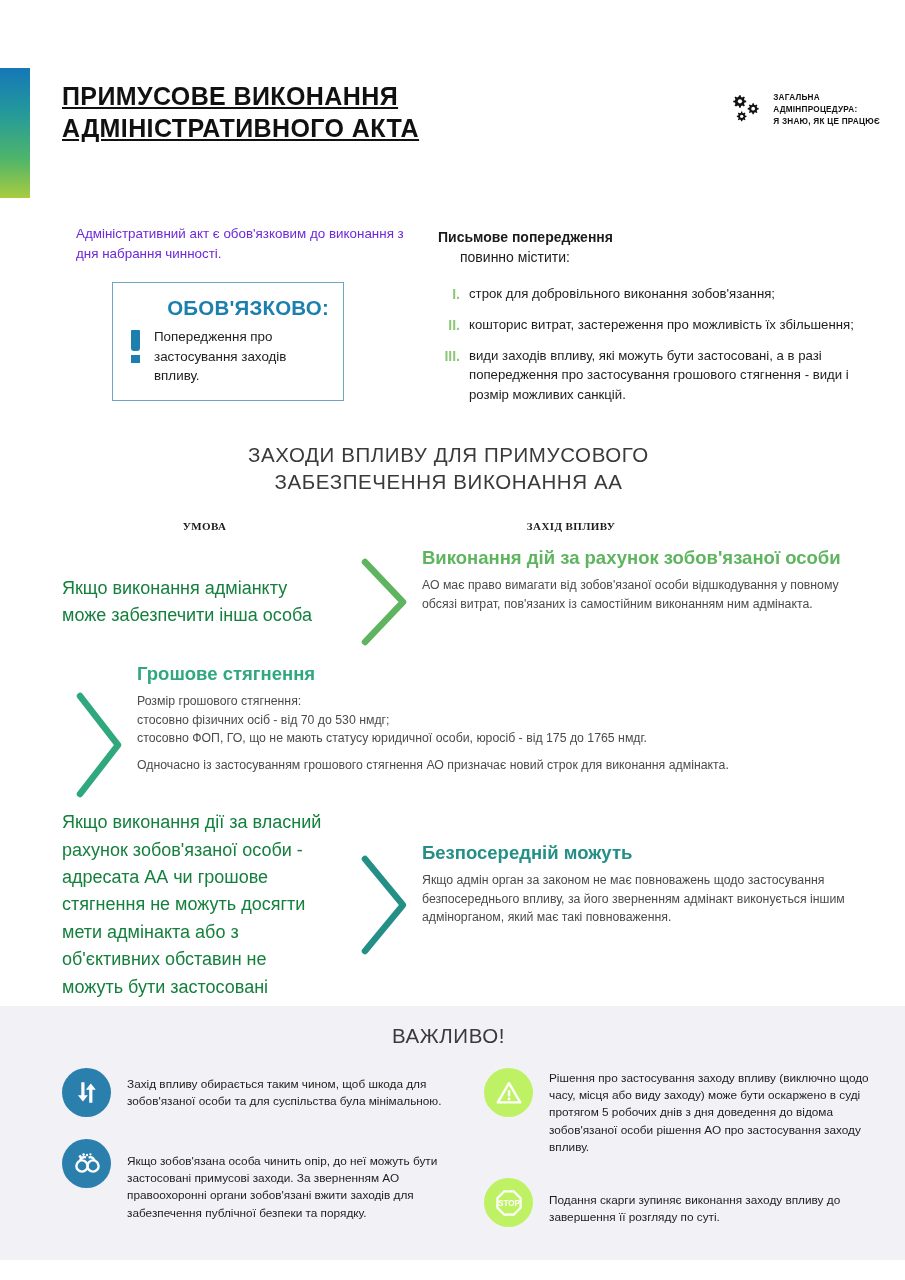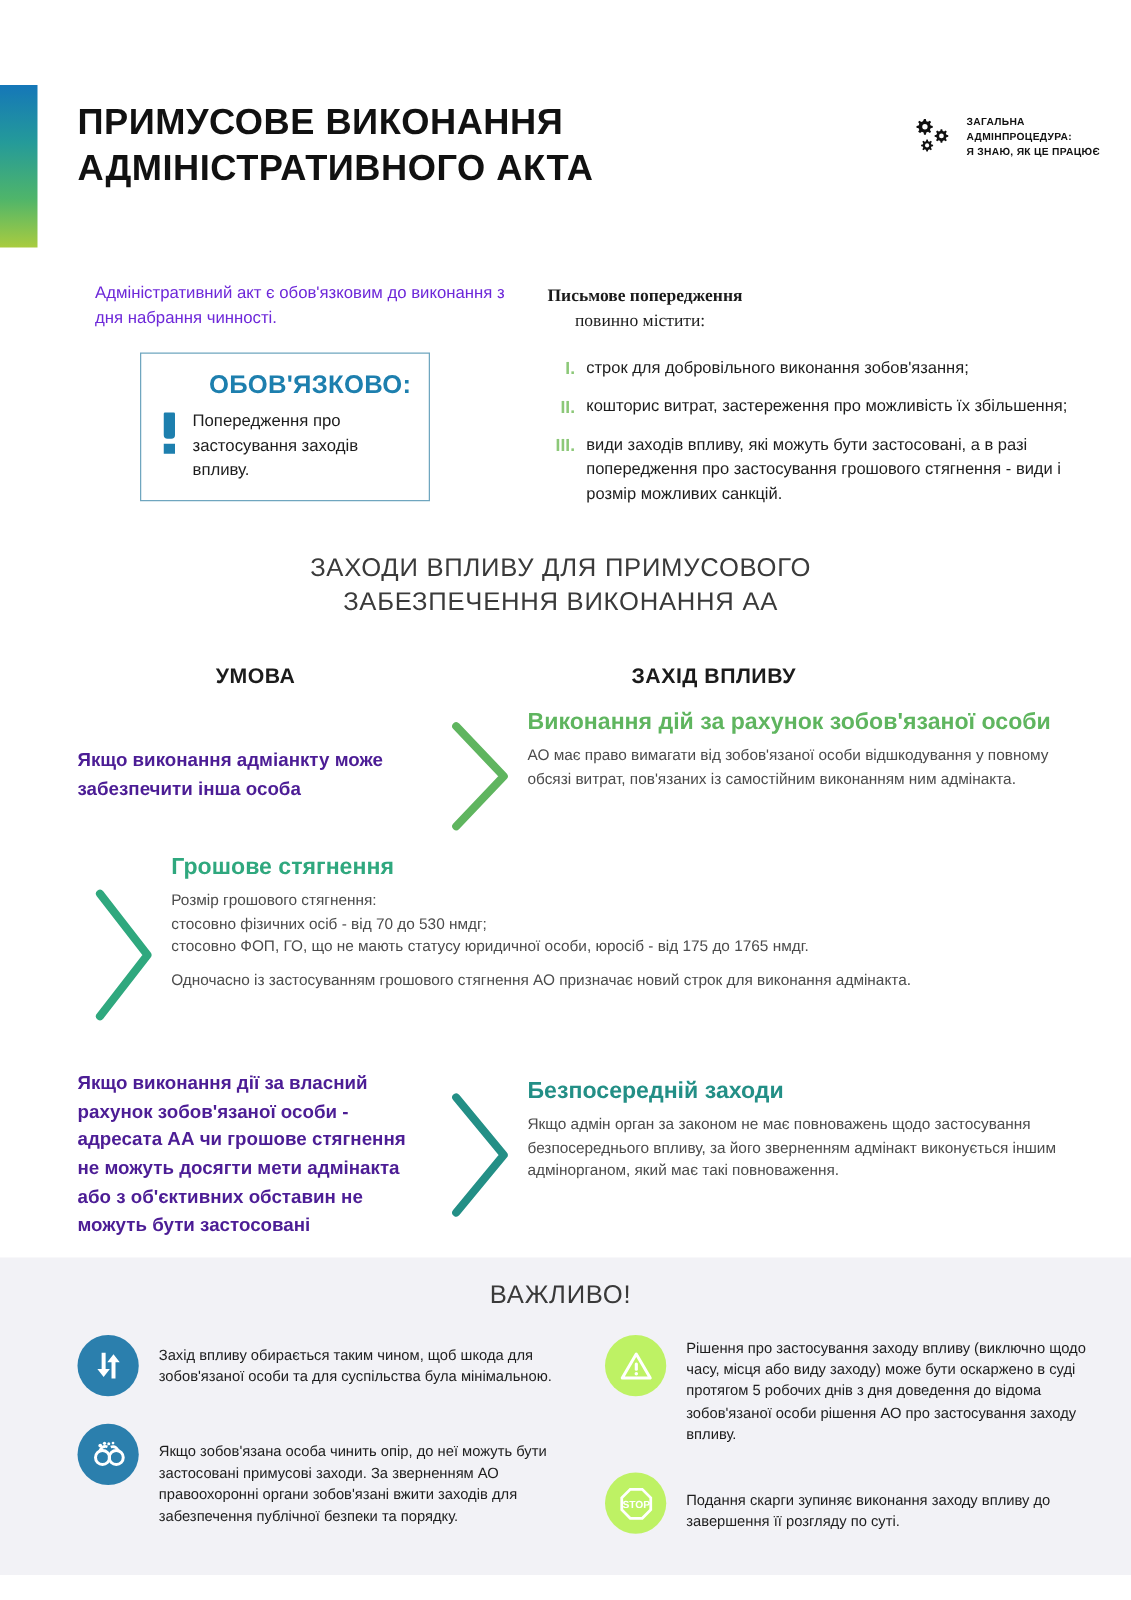--- a/index.html
+++ b/index.html
@@ -34,26 +34,27 @@
     width: 30px;
     height: 130px;
     background: linear-gradient(to bottom, #1577b8 0%, #249a9a 35%, #4fb56a 70%, #a9cc3f 100%);
   }
   .title-block {
     position: absolute;
     left: 62px;
     top: 12px;
   }
   .main-title {
-    font-size: 29px;
+    font-size: 25px;
     font-weight: bold;
     line-height: 1.28;
     letter-spacing: 0.4px;
     color: #111111;
     text-transform: uppercase;
+    text-decoration: underline;
   }
   .brand {
     position: absolute;
     right: 25px;
     top: 24px;
     display: flex;
     align-items: center;
     gap: 9px;
   }
   .brand-gears { width: 34px; height: 34px; flex: none; }
@@ -121,21 +122,20 @@
     font-size: 13.4px;
     line-height: 1.45;
     color: #1d1d1d;
   }
 
   .req-title {
     font-size: 14px;
     font-weight: bold;
     color: #1b1b1b;
     line-height: 1.42;
-    font-family: Liberation Serif, serif;
   }
   .req-title .sub {
     display: block;
     font-weight: normal;
     padding-left: 22px;
   }
   .req-list { margin-top: 16px; }
   .req-item {
     display: flex;
     gap: 9px;
@@ -165,38 +165,39 @@
     text-align: center;
     font-size: 20.5px;
     line-height: 1.35;
     color: #3a3a3a;
     letter-spacing: 0.6px;
     text-transform: uppercase;
     padding-right: 45px;
   }
   .measures-heads {
     display: flex;
-    margin-top: 35px;
-    font-size: 17px;
+    margin-top: 24px;
+    font-size: 11px;
     font-weight: bold;
     letter-spacing: 0.4px;
     color: #1b1b1b;
+    font-family: Liberation Serif, serif;
   }
   .head-umova { width: 285px; text-align: center; }
   .head-zahid { flex: 1; text-align: center; padding-right: 85px; }
 
   .rows { position: relative; margin-top: 14px; }
   .m-row { display: flex; position: relative; }
   .m-cond {
     width: 285px;
     flex: none;
-    font-size: 15px;
-    font-weight: bold;
+    font-size: 18px;
+    font-weight: normal;
     line-height: 1.52;
-    color: #4c1d95;
+    color: #15803d;
     padding-right: 16px;
     display: flex;
     align-items: center;
   }
   .m-chev {
     width: 75px;
     flex: none;
     display: flex;
     align-items: center;
     justify-content: center;
@@ -412,21 +413,21 @@
       </div>
 
       <div class="m-row row3">
         <div class="m-cond">Якщо виконання дії за власний рахунок зобов'язаної особи - адресата АА чи грошове стягнення не можуть досягти мети адмінакта або з об'єктивних обставин не можуть бути застосовані</div>
         <div class="m-chev">
           <svg width="52" height="104" viewBox="0 0 52 104" aria-hidden="true">
             <polyline points="6,6 44,52 6,98" fill="none" stroke="#238f86" stroke-width="6.5" stroke-linecap="round" stroke-linejoin="round"></polyline>
           </svg>
         </div>
         <div class="m-body">
-          <div class="m-head" style="color:#238f86">Безпосередній заходи</div>
+          <div class="m-head" style="color:#238f86">Безпосередній можуть</div>
           <div class="m-para">Якщо адмін орган за законом не має повноважень щодо застосування безпосереднього впливу, за його зверненням адмінакт виконується іншим адмінорганом, який має такі повноваження.</div>
         </div>
       </div>
 
     </div>
   </div>
 
   <div class="important">
     <div class="important-title">ВАЖЛИВО!</div>
 

